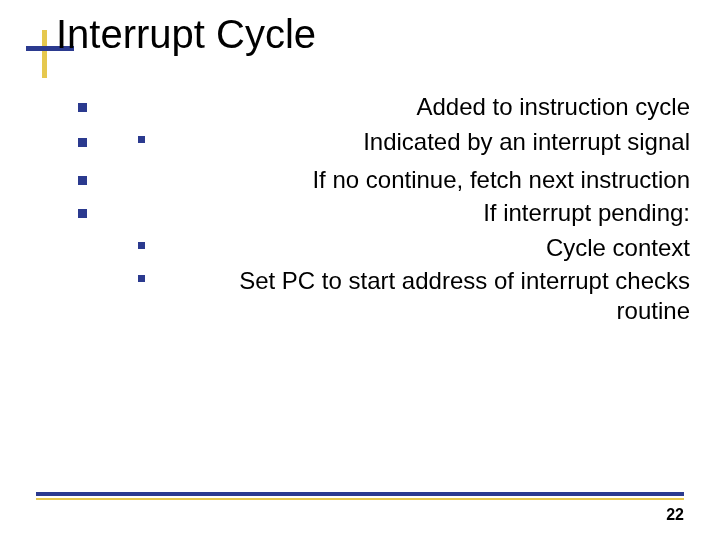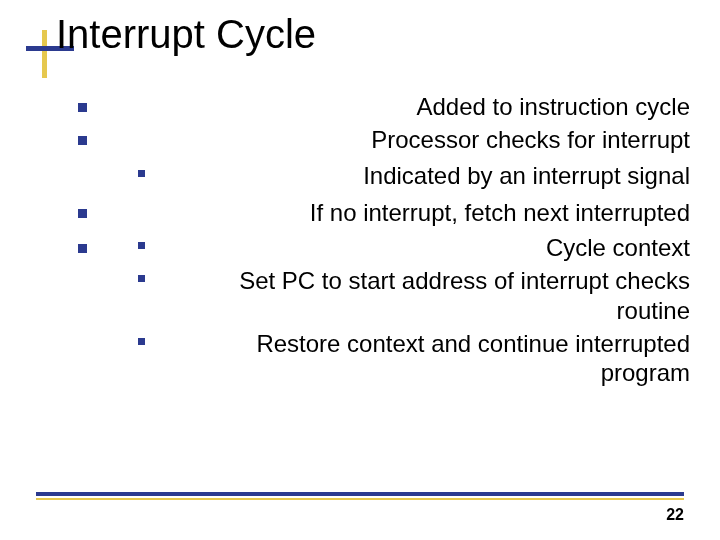--- a/index.html
+++ b/index.html
@@ -137,40 +137,37 @@
   </div>
 
   <div class="title">Interrupt Cycle</div>
 
   <div class="body">
     <ul class="lvl1">
       <li>
         <span>Added to instruction cycle</span>
       </li>
       <li>
-        <span>Processor checks for interrupt</span>
         <ul class="lvl2">
           <li>
             <span>Indicated by an interrupt signal</span>
           </li>
         </ul>
       </li>
       <li>
-        <span>If no interrupt, fetch next interrupted</span>
+        <span>If no continue, fetch next instruction</span>
       </li>
       <li>
+        <span>If interrupt pending:</span>
         <ul class="lvl2">
           <li>
             <span>Cycle context</span>
           </li>
           <li>
             <span>Set PC to start address of interrupt checks routine</span>
-          </li>
-          <li>
-            <span>Restore context and continue interrupted program</span>
           </li>
         </ul>
       </li>
     </ul>
   </div>
 
   <div class="footer-line">
     <div class="thick"></div>
     <div class="thin"></div>
   </div>

